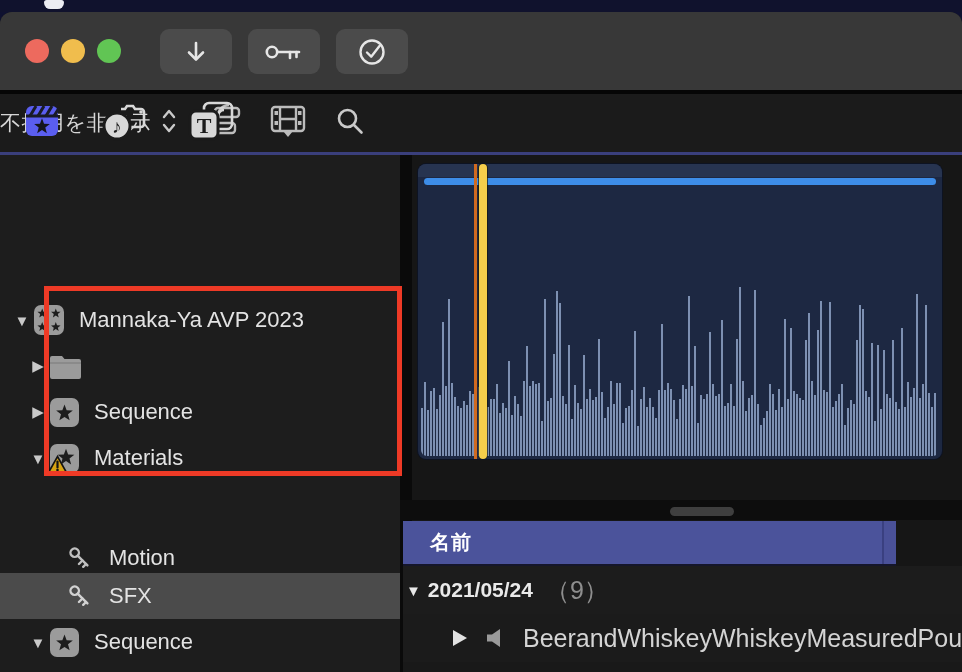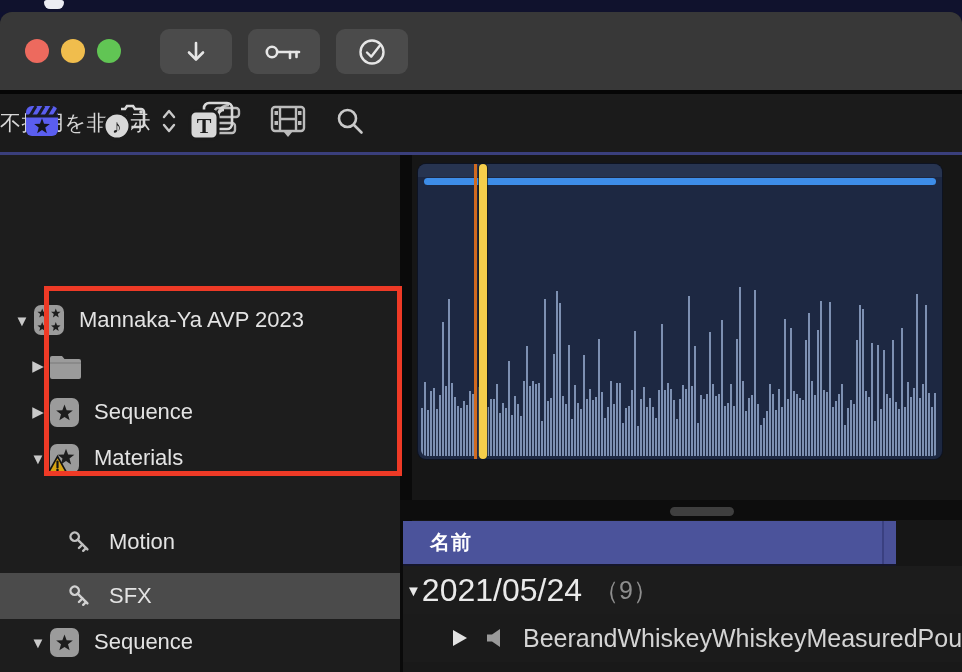--- a/index.html
+++ b/index.html
@@ -87,21 +87,21 @@
   .splitter-handle{left:258px;top:352px;width:64px;height:9px;border-radius:4.5px;background:#3f3f3f;}
 
   
   .list-header{left:-9px;top:366px;width:493px;height:45px;background:#4b539b;
     display:flex;align-items:center;border-bottom:2px solid #15162b;box-sizing:border-box;}
   .list-header-label{color:#ffffff;font-size:20px;font-weight:bold;margin-left:27px;letter-spacing:1px;}
   .header-col-end{position:absolute;right:0;top:0;bottom:0;width:12px;background:#4a5198;border-left:2px solid #3a4080;}
   .group-row{left:-9px;top:411px;width:559px;height:48px;background:#1c1c1c;
     display:flex;align-items:center;}
   .group-disc{color:#e8e8e8;font-size:15px;margin-left:3px;}
-  .group-date{color:#eaeaea;font-size:32px;font-weight:400;margin-left:1px;}
+  .group-date{color:#eaeaea;font-size:21px;font-weight:700;margin-left:7px;}
   .group-count{color:#8e8e8e;font-size:25px;margin-left:12px;}
   .clip-row{left:-9px;top:459px;width:559px;height:48px;background:#1b1b1b;
     display:flex;align-items:center;overflow:hidden;}
   .row-play{margin-left:46px;flex:0 0 auto;display:flex;}
   .row-speaker{margin-left:12px;flex:0 0 auto;display:flex;}
   .row-name{color:#d4d4d4;font-size:25px;margin-left:18px;white-space:nowrap;}
   .below-rows{left:-9px;top:507px;width:559px;height:10px;background:#191919;}
 
   .serifT{font-family:"Liberation Serif","DejaVu Serif",serif;font-weight:bold;}
 </style>
@@ -296,21 +296,21 @@
               <polygon points="10.5,1.5 19.5,17.5 1.5,17.5" fill="#d7a312" stroke="#141414" stroke-width="1.6"></polygon>
               <path d="M10.5 6.5v6" stroke="#141414" stroke-width="2.2" stroke-linecap="round"></path>
               <circle cx="10.5" cy="15" r="1.3" fill="#141414"></circle>
             </svg>
           </span>
         </span>
         <span class="s-label">Materials</span>
       </div>
 
 
-      <div class="srow lvl2" style="top:364px">
+      <div class="srow lvl2" style="top:380px">
         <span class="s-icon">
           <svg width="28" height="28" viewBox="0 0 28 28">
               <g transform="rotate(45 14 14)" stroke="#c0c0c0" stroke-width="2.4" fill="none" stroke-linecap="round">
                 <circle cx="6.5" cy="14" r="4.2"></circle>
                 <path d="M11 14h13.5"></path>
                 <path d="M17.5 14v5"></path>
                 <path d="M22.5 14v4"></path>
               </g>
             </svg>
         </span>

